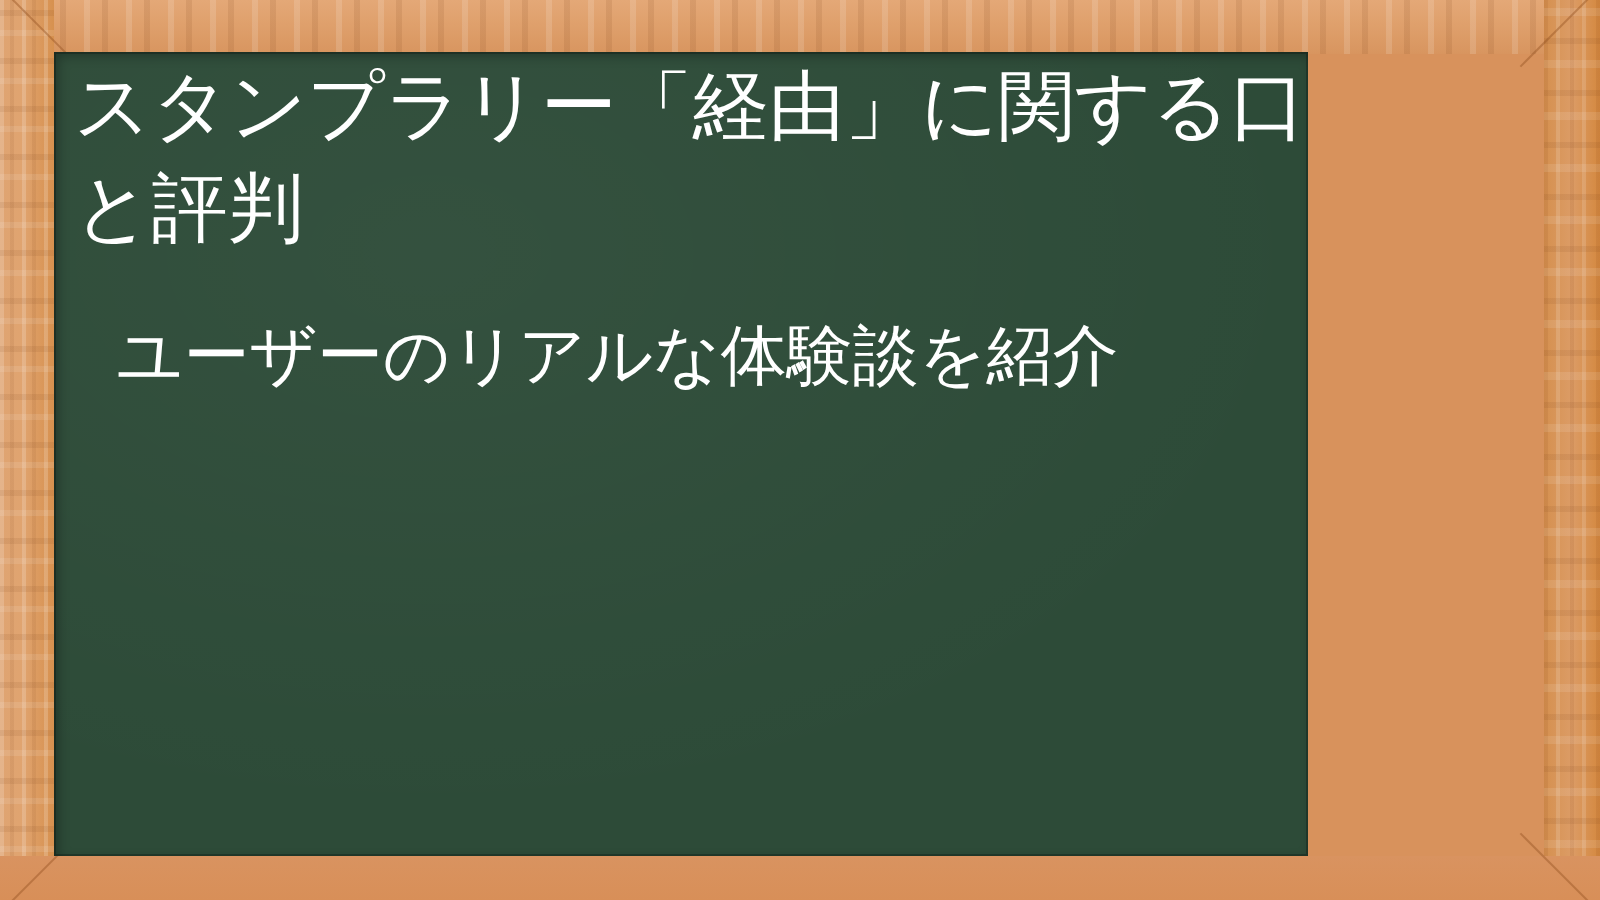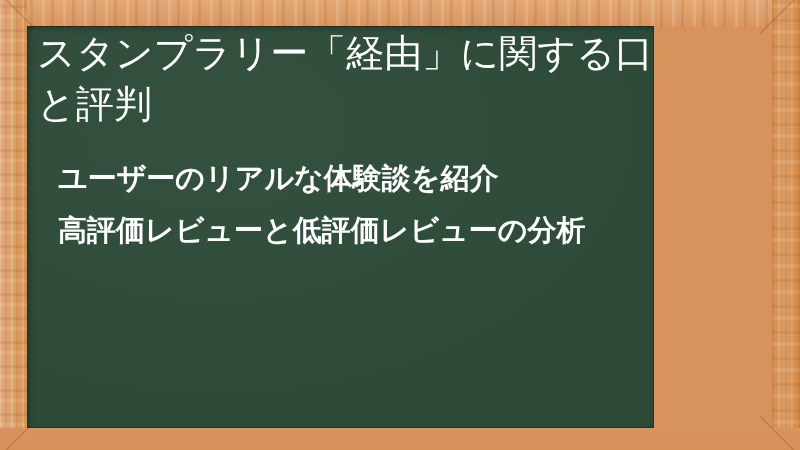--- a/index.html
+++ b/index.html
@@ -161,23 +161,23 @@
     position: absolute;
     left: 31px;
     top: 126px;
     width: 700px;
     margin: 0;
     padding: 0;
     list-style: none;
   }
   .bullet {
     color: #ffffff;
-    font-size: 29px;
+    font-size: 33px;
     line-height: 52px;
-    font-weight: 700;
+    font-weight: 400;
     white-space: nowrap;
   }
 
   
   .chalk {
     position: absolute;
     left: 647px;
     top: 391px;
     width: 58px;
     height: 11px;
@@ -201,21 +201,20 @@
   <div class="miter miter-bl"></div>
   <div class="miter miter-br"></div>
 
   <div class="board">
     <div class="board-inner">
 
       <div class="title">スタンプラリー「経由」に関する口コミと評判</div>
 
       <ul class="bullets">
         <li class="bullet">ユーザーのリアルな体験談を紹介</li>
-        <li class="bullet">高評価レビューと低評価レビューの分析</li>
       </ul>
 
       <div class="chalk"></div>
 
     </div>
   </div>
 
 </div>
 
 </body></html>

